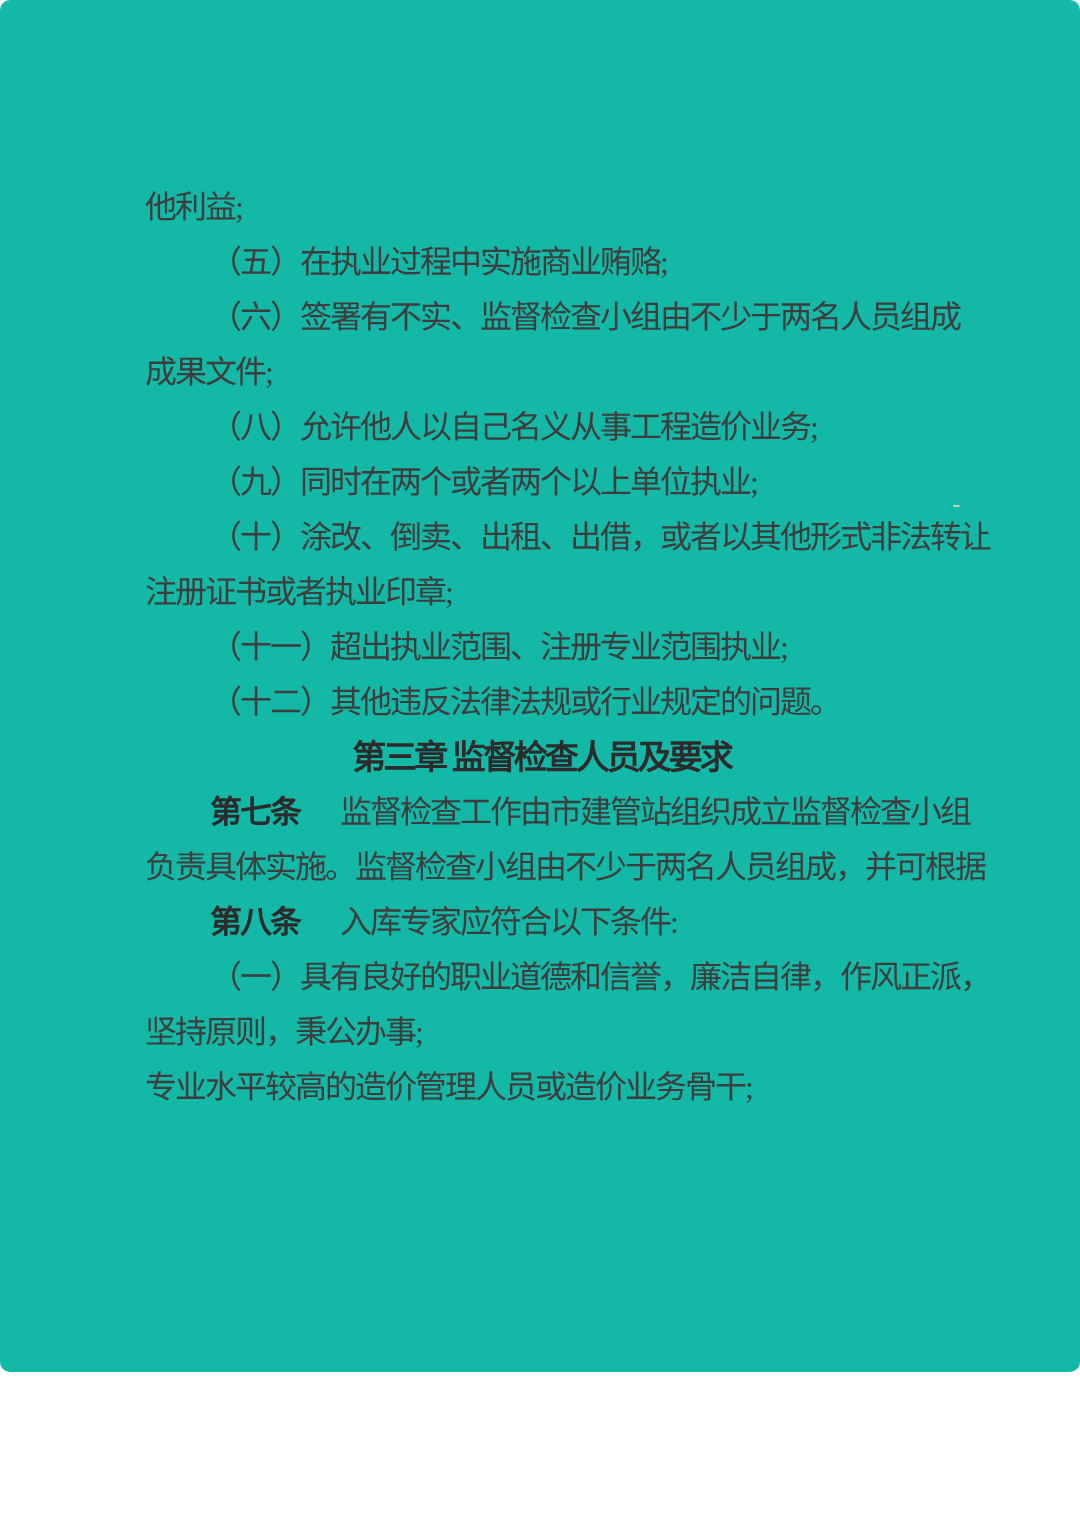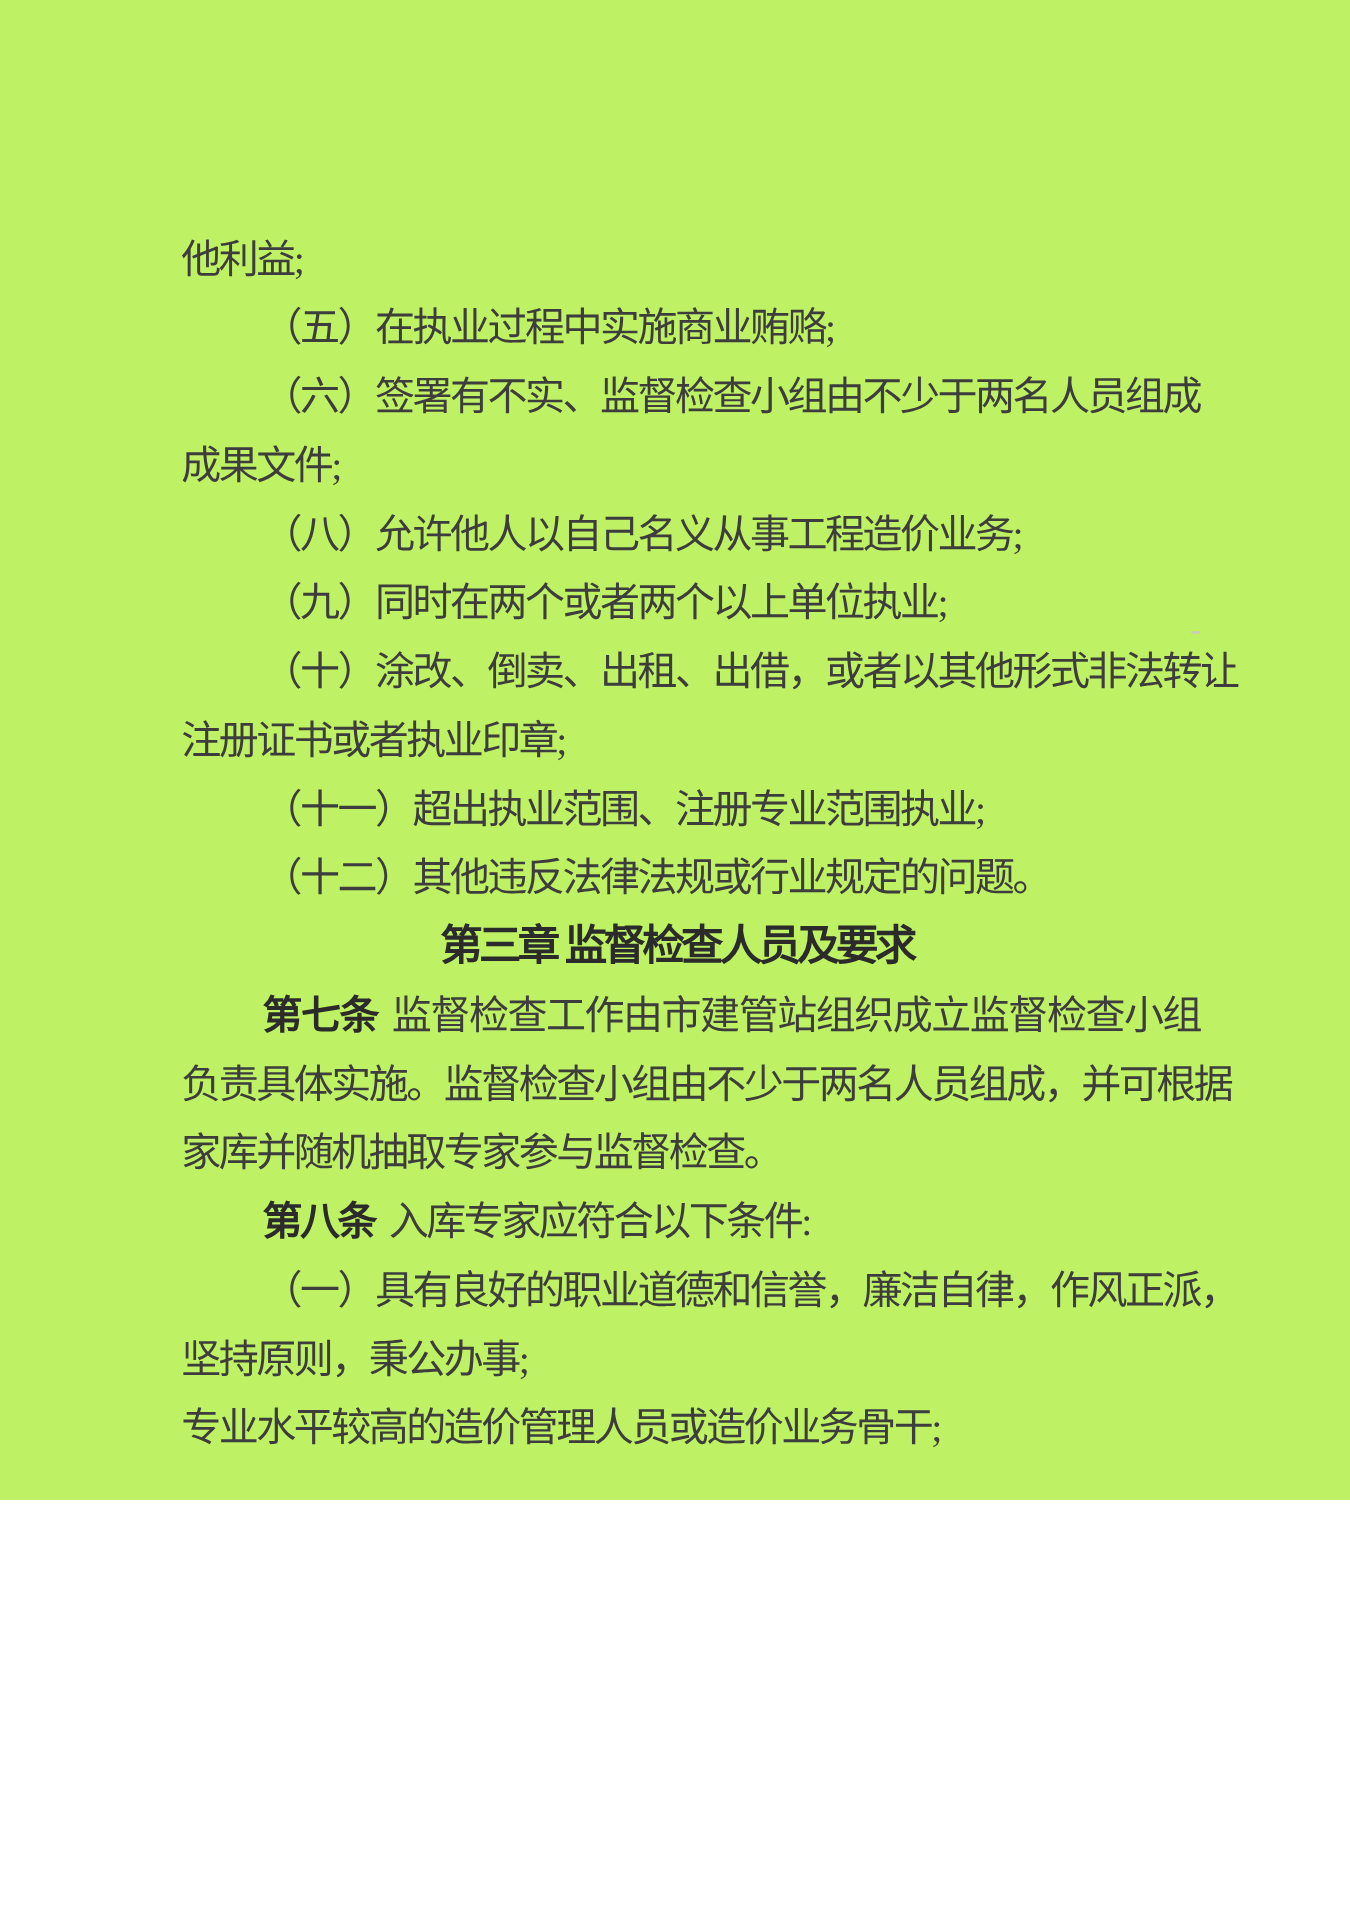--- a/index.html
+++ b/index.html
@@ -3,25 +3,26 @@
 <meta charset="utf-8">
 <style>
   html, body {
     margin: 0;
     padding: 0;
     background: #ffffff;
   }
   .page {
     position: relative;
     width: 1080px;
-    height: 1200px;
-    background: #bef264;
+    height: 1372px;
+    background: #14b8a6;
     overflow: hidden;
     font-family: "Liberation Serif", "DejaVu Serif", serif;
     color: #3d3d3d;
+    border-radius: 10px;
   }
   .content {
     position: absolute;
     top: 180px;
     left: 145px;
     width: 815px;
   }
   .line {
     width: 815px;
     line-height: 55px;
@@ -49,21 +50,21 @@
     font-family: "Liberation Sans", "DejaVu Sans", sans-serif;
     font-weight: bold;
     font-size: 34px;
     letter-spacing: -3px;
     color: #2b2b2b;
   }
   .article-label {
     font-family: "Liberation Sans", "DejaVu Sans", sans-serif;
     font-weight: bold;
     color: #2b2b2b;
-    margin-right: 11px;
+    margin-right: 40px;
   }
   .pagenum {
     position: absolute;
     top: 1393px;
     left: 0;
     width: 1080px;
     text-align: center;
     font-size: 24px;
     letter-spacing: 3px;
     color: #454545;
@@ -111,21 +112,20 @@
     <div class="line">注册证书或者执业印章;</div>
 
     <div class="line indent">（十一）超出执业范围、注册专业范围执业;</div>
 
     <div class="line indent">（十二）其他违反法律法规或行业规定的问题。</div>
 
     <div class="line chapter">第三章 监督检查人员及要求</div>
 
     <div class="line indent fill"><span class="article-label">第七条</span><span>监督检查工作由市建管站组织成立监督检查小组</span></div>
     <div class="line fill">负责具体实施。监督检查小组由不少于两名人员组成，并可根据</div>
-    <div class="line">家库并随机抽取专家参与监督检查。</div>
 
     <div class="line indent"><span class="article-label">第八条</span><span>入库专家应符合以下条件:</span></div>
 
     <div class="line indent fill">（一）具有良好的职业道德和信誉，廉洁自律，作风正派，</div>
     <div class="line">坚持原则，秉公办事;</div>
 
     <div class="line">专业水平较高的造价管理人员或造价业务骨干;</div>
 
   </div>
 

